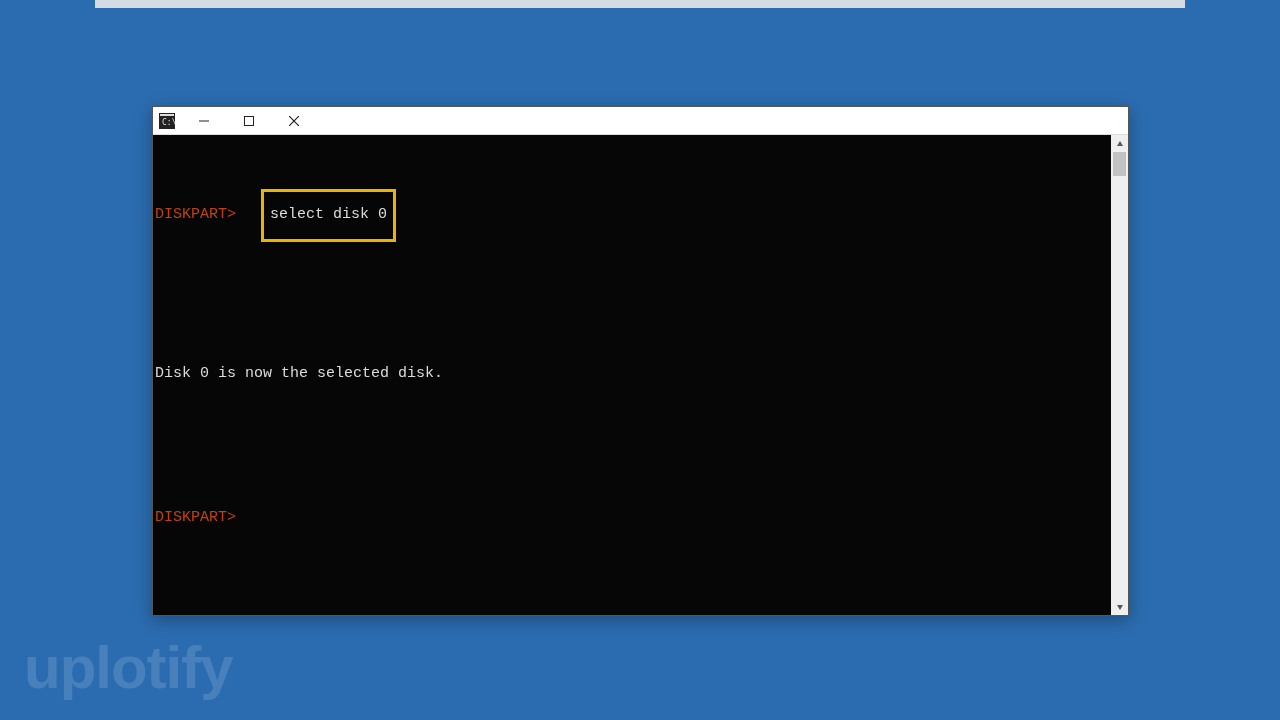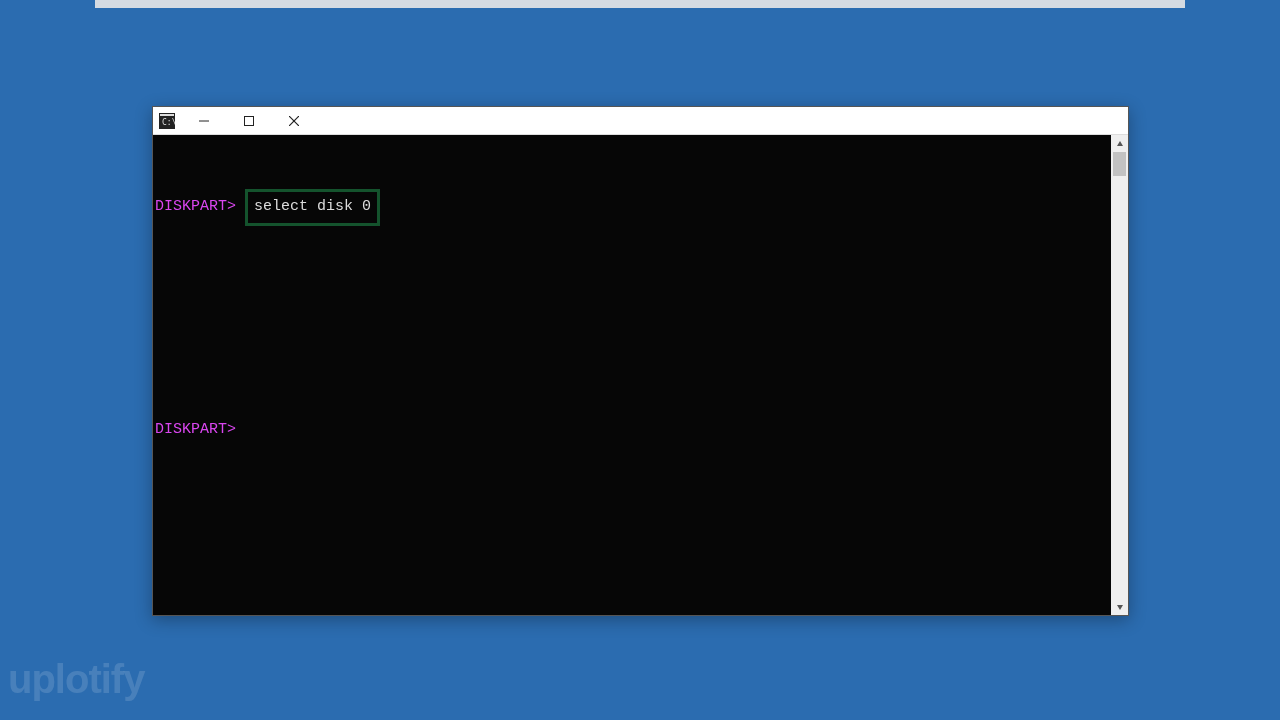--- a/index.html
+++ b/index.html
@@ -80,27 +80,27 @@
       font-family: Consolas, "Courier New", monospace;
       font-size: 15px;
       line-height: 1.6;
       padding: 6px 0 0 0;
       white-space: pre;
       overflow: hidden;
     }
     .term-line {
       padding-left: 2px;
     }
-    .prompt-span { color: #d946ef; margin-top: 44px; }
+    .prompt-span { color: #c2410c; margin-top: 44px; }
     .highlighted-cmd {
-      border: 3px solid #14532d;
-      padding: 4px 6px;
+      border: 3px solid #eab308;
+      padding: 12px 6px;
       display: inline-block;
       line-height: 1.5;
-      margin-left: 0;
+      margin-left: 16px;
     }
     .scrollbar {
       width: 17px;
       background: #efefef;
       position: relative;
       display: flex;
       flex-direction: column;
     }
     .scroll-btn {
       height: 17px;
@@ -119,23 +119,23 @@
     .scroll-thumb {
       position: absolute;
       top: 0;
       left: 2px;
       right: 2px;
       height: 24px;
       background: #c2c2c2;
     }
     .watermark {
       position: absolute;
-      left: 8px;
+      left: 24px;
       bottom: 18px;
-      font-size: 40px;
+      font-size: 60px;
       font-weight: 700;
       color: rgba(255,255,255,0.14);
       letter-spacing: -1px;
       font-family: "Segoe UI", Arial, sans-serif;
     }
     .blank-line { height: 24px; }
   </style>
 </head>
 <body>
 
@@ -167,20 +167,21 @@
           <line x1="10" y1="0" x2="0" y2="10" stroke="#222" stroke-width="1.2"></line>
         </svg>
       </div>
     </div>
   </div>
 
   <div class="terminal-area">
     <div class="terminal">
       <div class="term-line"><span class="prompt-span">DISKPART&gt;</span> <span class="highlighted-cmd">select disk 0</span></div>
       <div class="blank-line"></div>
+      <div class="term-line">Disk 0 is now the selected disk.</div>
       <div class="blank-line"></div>
       <div class="term-line"><span class="prompt-span">DISKPART&gt;</span></div>
     </div>
 
     <div class="scrollbar">
       <div class="scroll-btn">
         <svg viewBox="0 0 8 8">
             <polygon points="4,1 7,6 1,6" fill="#555"></polygon>
           </svg>
       </div>

